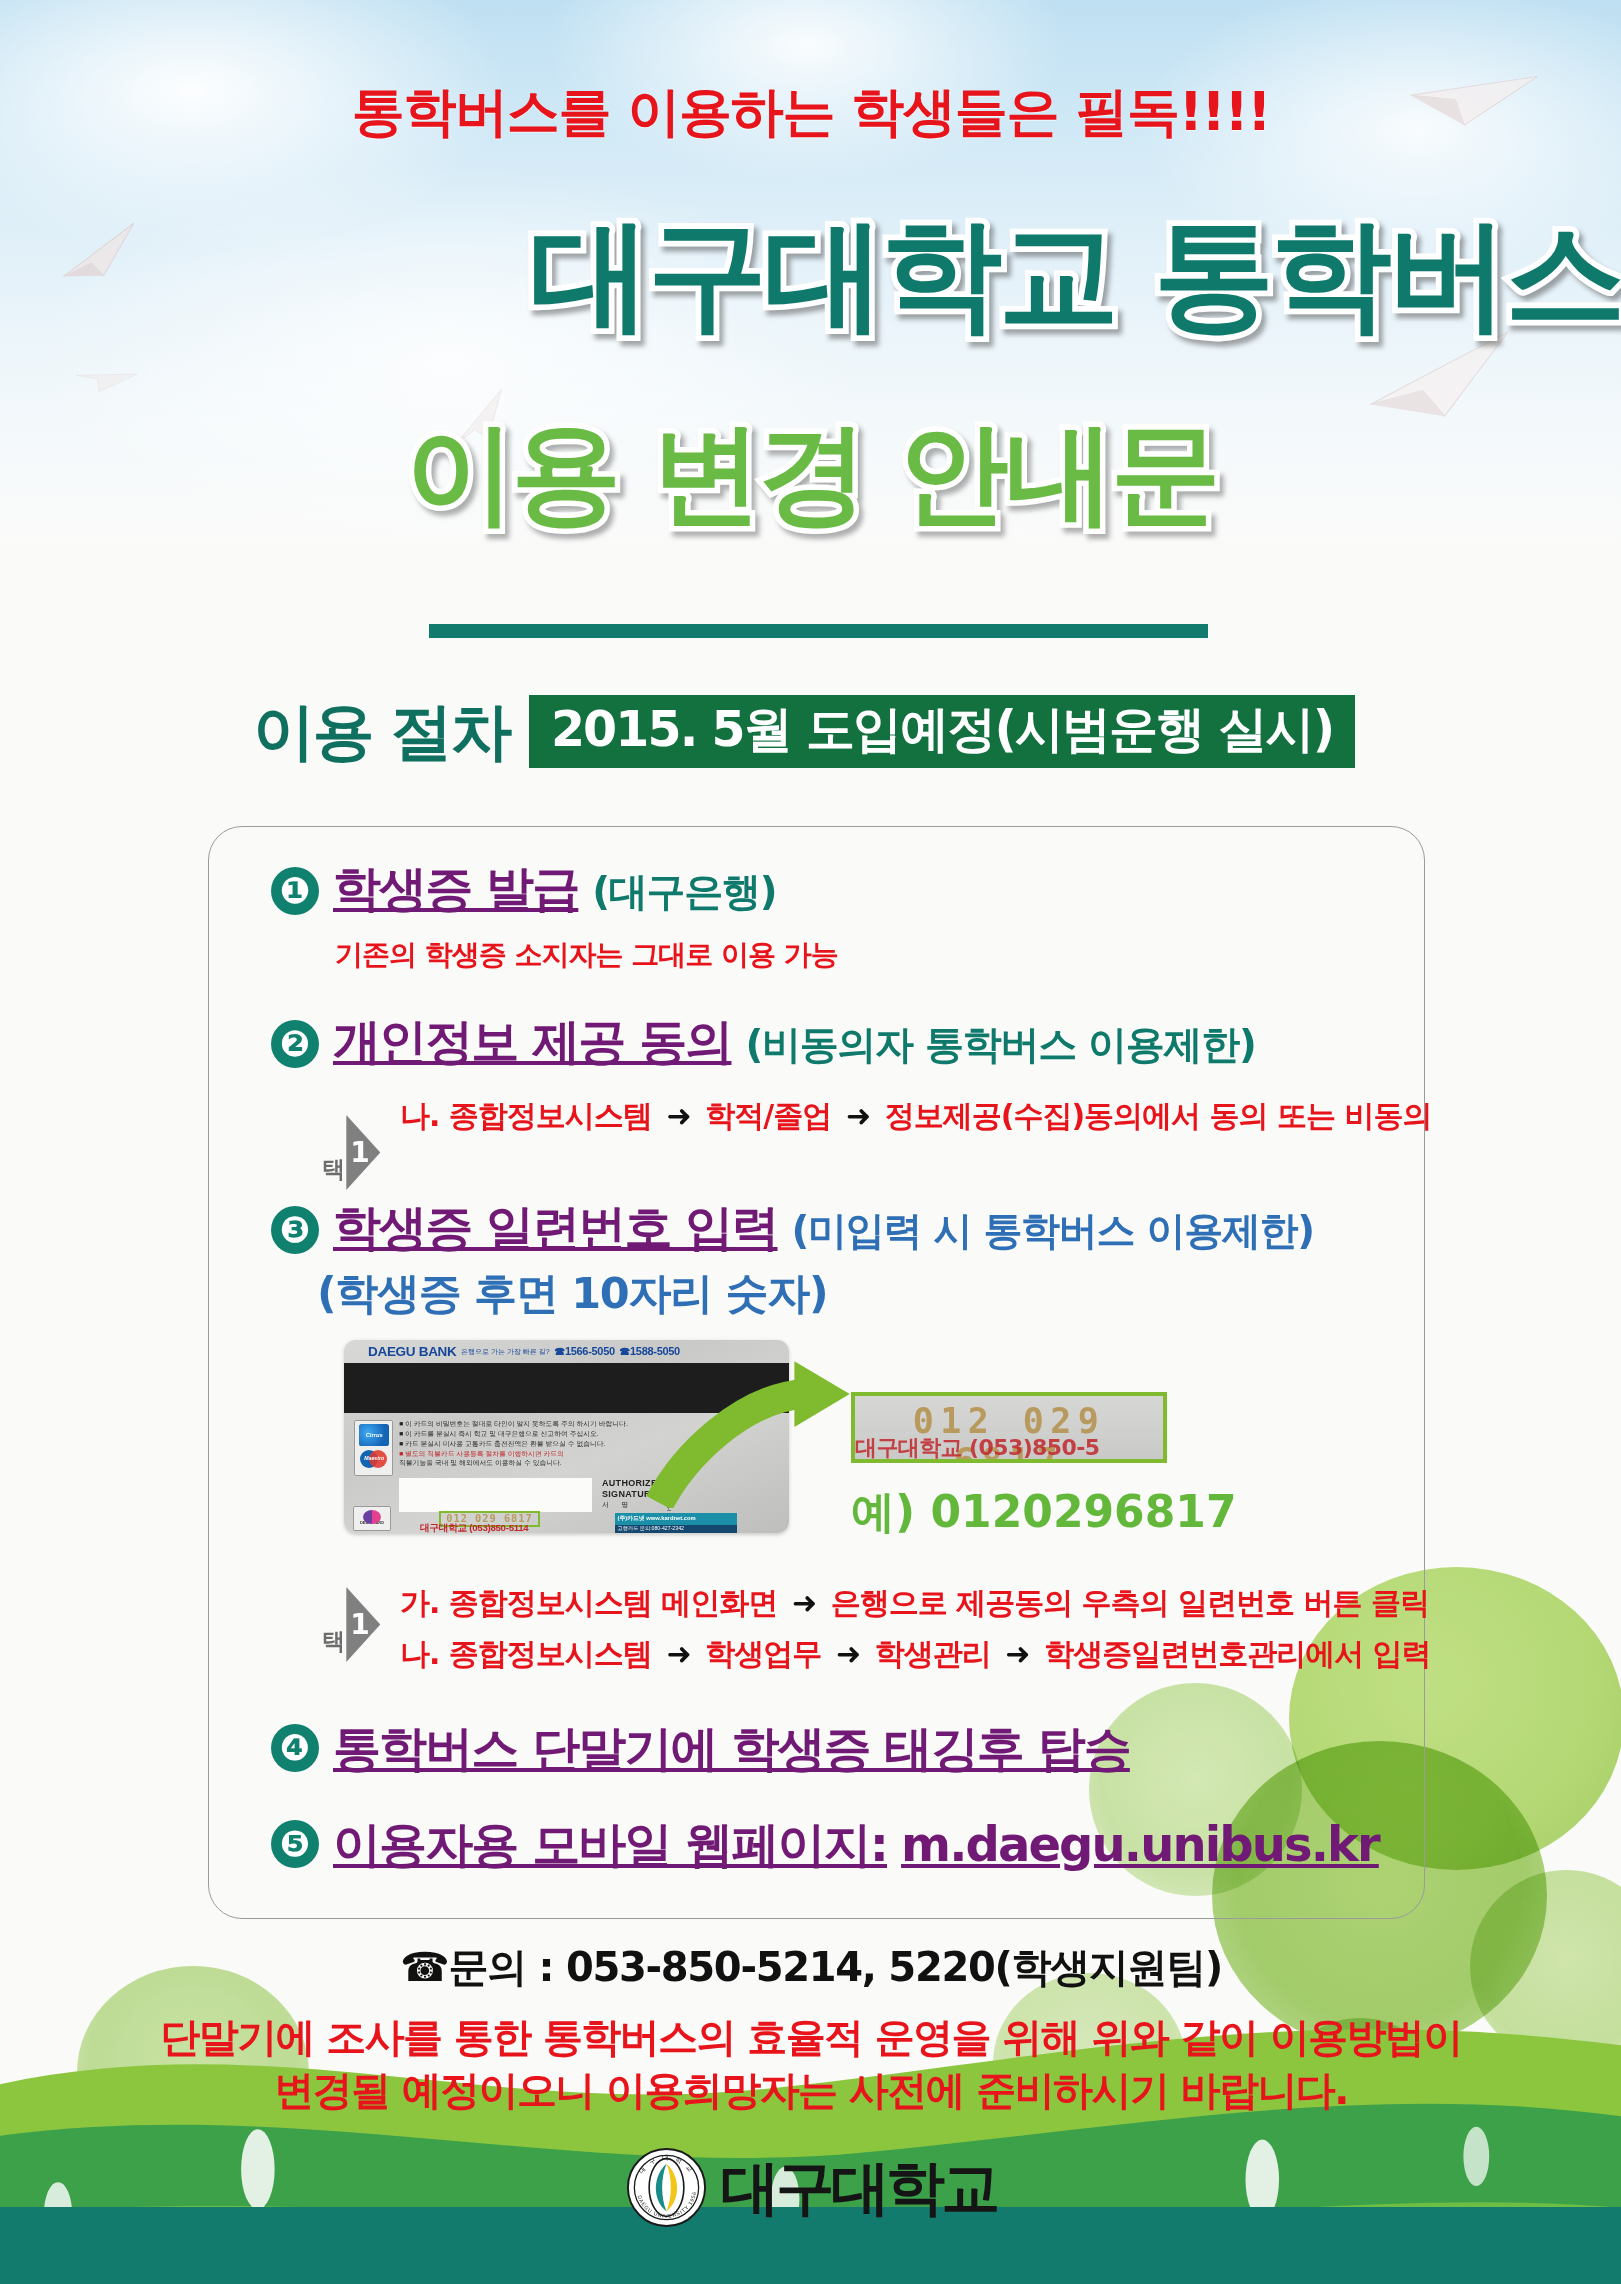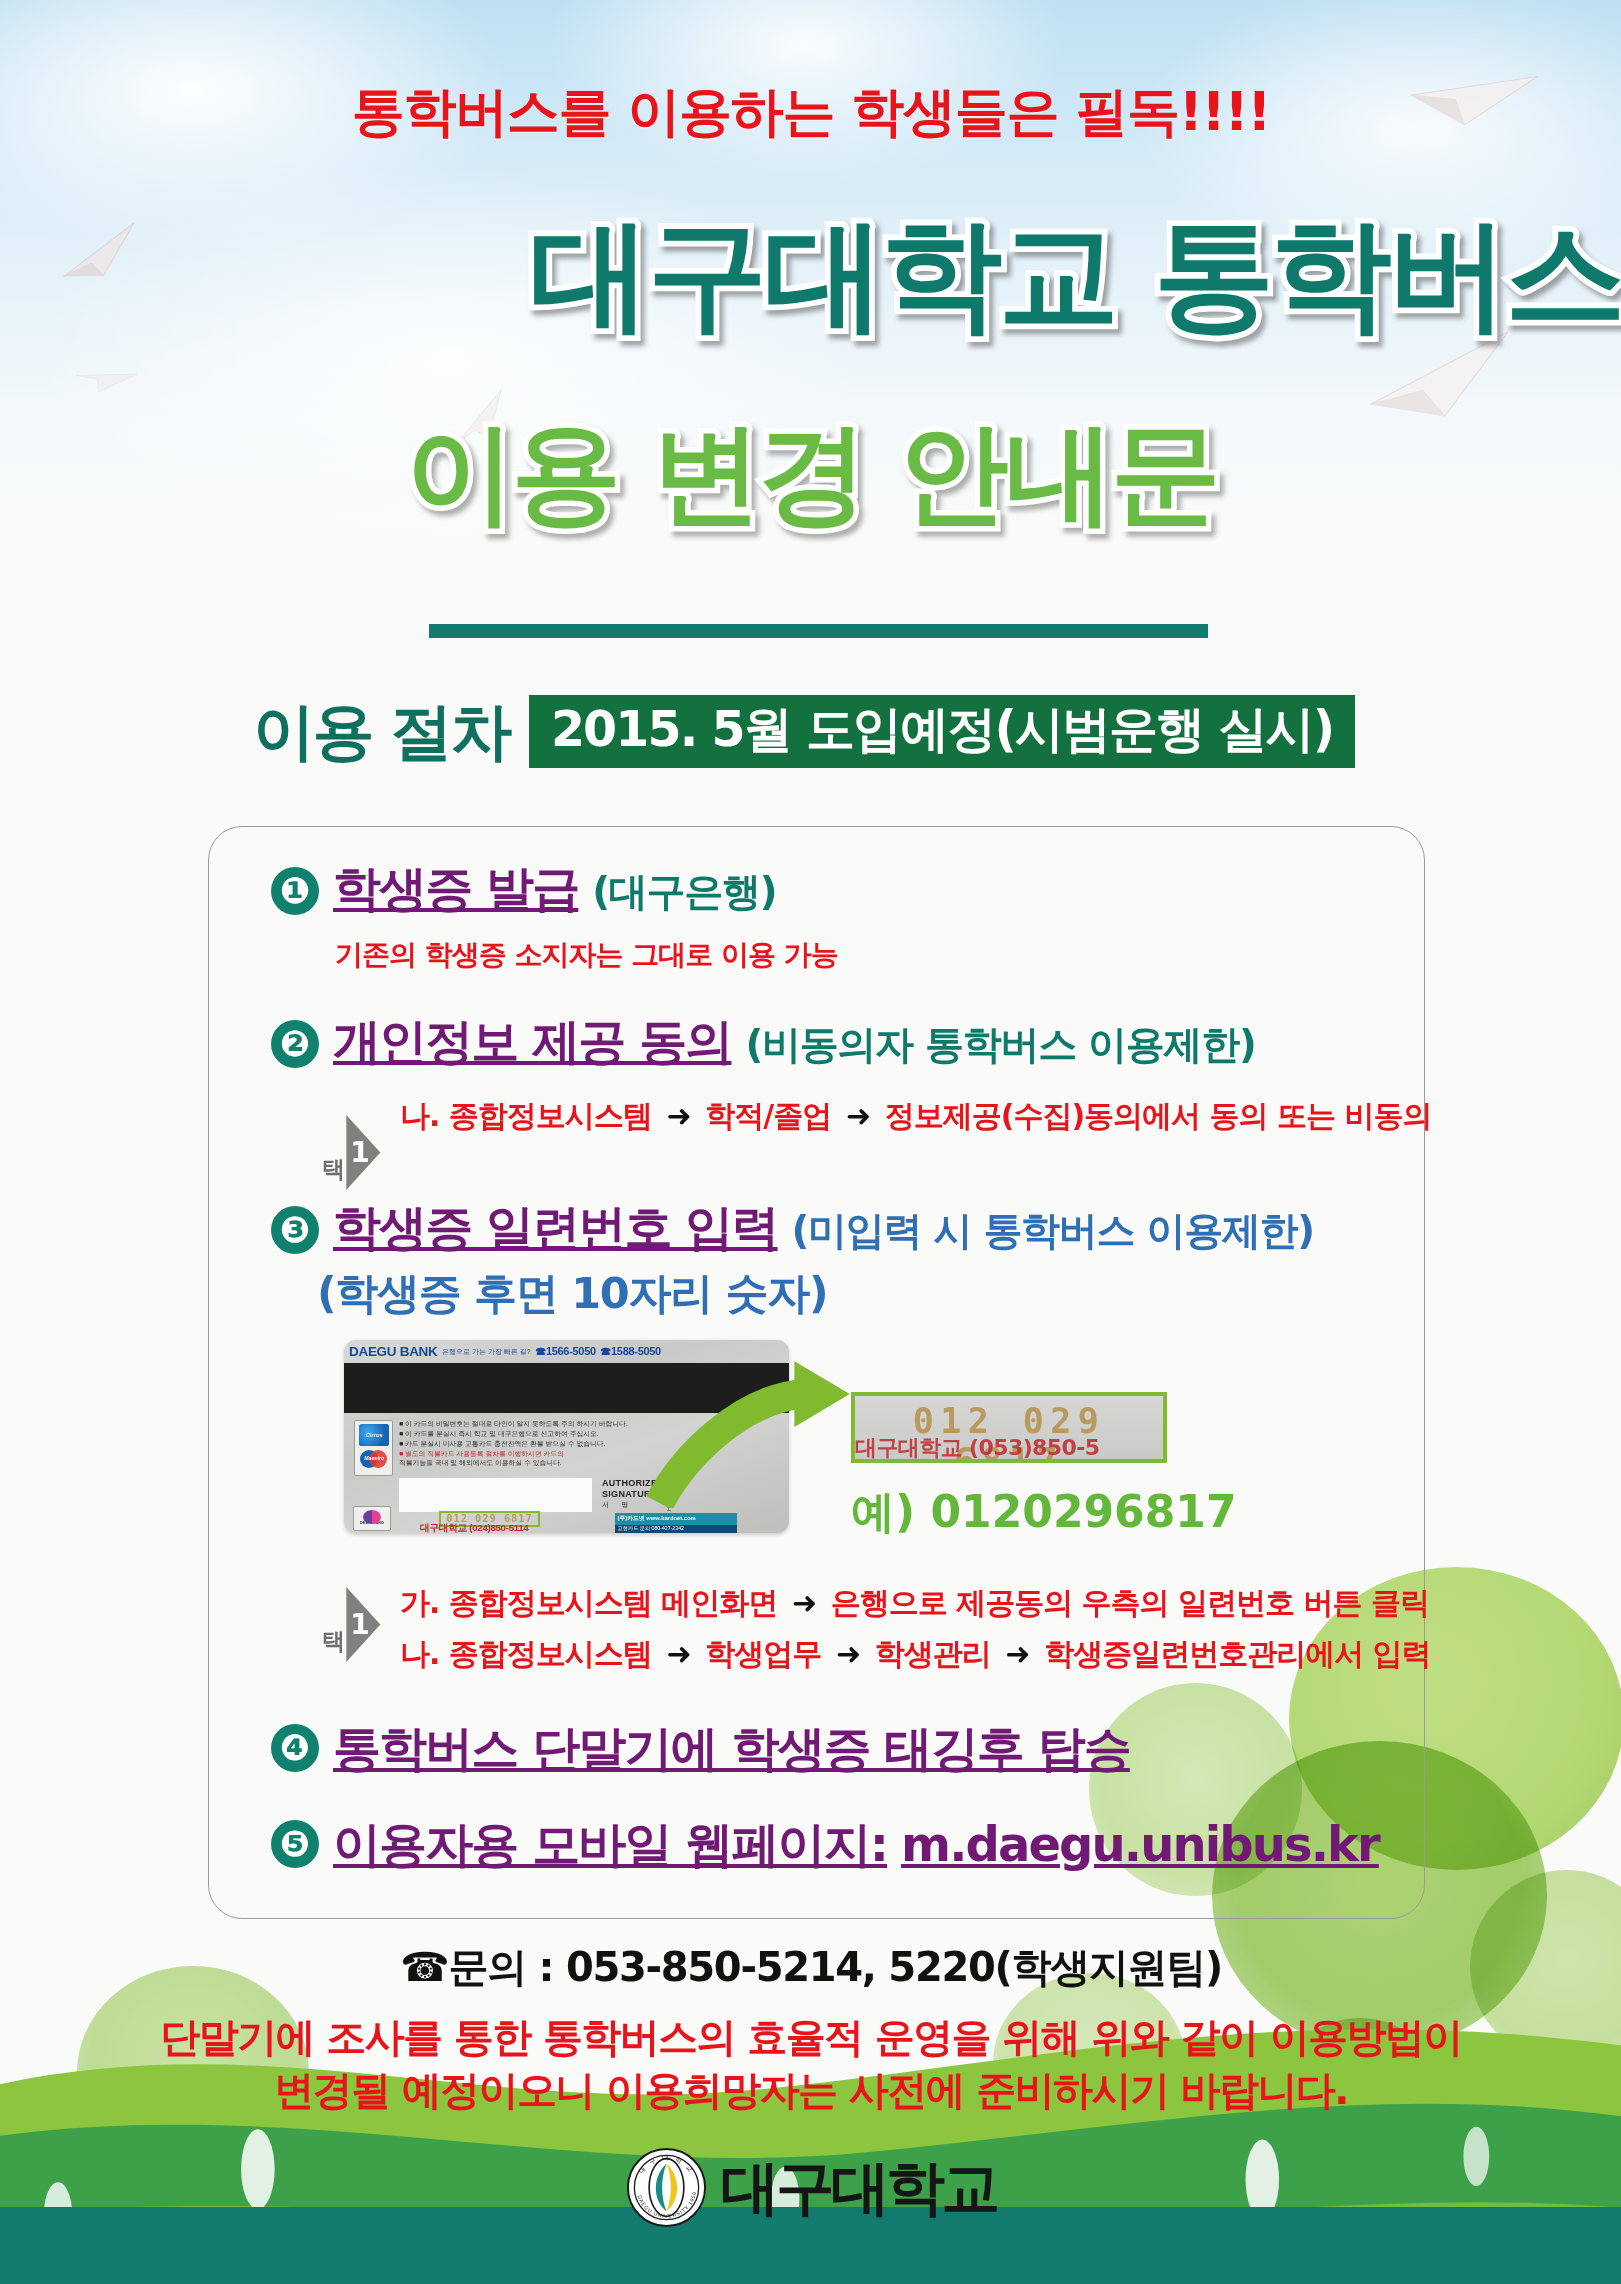--- a/index.html
+++ b/index.html
@@ -142,21 +142,21 @@
   
   .cardimg{
     position:absolute;left:344px;top:1340px;width:445px;height:193px;
     border-radius:11.6px;overflow:hidden;
     background:linear-gradient(160deg,#d8d8d6 0%,#c9c9c7 35%,#d3d3d1 60%,#bebebc 100%);
     box-shadow:0 1.3px 3.9px rgba(0,0,0,.18);
     font-family:"Liberation Sans",sans-serif;
   }
   .cb-top{
     position:absolute;left:0;top:0;width:100%;height:23px;display:flex;align-items:center;
-    gap:4.5px;padding-left:5px;box-sizing:border-box;
+    gap:4.5px;padding-left:24px;box-sizing:border-box;
   }
   .cb-brand{font-size:13.5px;font-weight:bold;color:#15479b;letter-spacing:-0.3px;}
   .cb-slogan{font-size:7px;color:#15479b;}
   .cb-tel{font-size:11px;font-weight:bold;color:#15479b;letter-spacing:-0.3px;}
   .cb-stripe{position:absolute;left:0;top:23px;width:100%;height:50px;background:#1d1d1d;}
   .cb-terms{position:absolute;left:55px;top:79px;width:290px;font-size:6.8px;line-height:1.45;color:#2a2a2a;}
   .cb-terms .r{color:#c1272d;}
   .cb-logos{position:absolute;left:10.3px;top:80px;width:37px;height:54px;border:0.6px solid #9a9a9a;background:#efefef;border-radius:1.9px;}
   .cirrus{position:absolute;left:3.9px;top:3.2px;width:30px;height:22px;border-radius:2.6px;
     background:radial-gradient(circle at 30% 40%,#3fa9f5 0%,#1464b4 70%);
@@ -342,21 +342,21 @@
       <div>AUTHORIZED</div>
       <div>SIGNATURE</div>
       <div class="ko">서 명</div>
     </div>
     <div class="cb-vert">BIS 1201H</div>
     <div class="cb-debit">
       <div class="sw"></div>
       <span>DEBIT CARD</span>
     </div>
     <div class="cb-serial">012 029 6817</div>
-    <div class="cb-univ">대구대학교 (024)850-5114</div>
+    <div class="cb-univ">대구대학교 (053)850-5114</div>
     <div class="cb-kardnet">
       <div class="l1">(주)카드넷   www.kardnet.com</div>
       <div class="l2">고행카드 문의:080-427-2342</div>
     </div>
   </div>
 
   <div class="arrow-curve">
     <svg width="219" height="148" viewBox="0 0 340 230">
       <path d="M22 222 C 60 150, 150 58, 252 52" stroke="#7fba2f" stroke-width="46" fill="none" stroke-linecap="butt"></path>
       <polygon points="232,2 232,104 318,53" fill="#7fba2f"></polygon>

